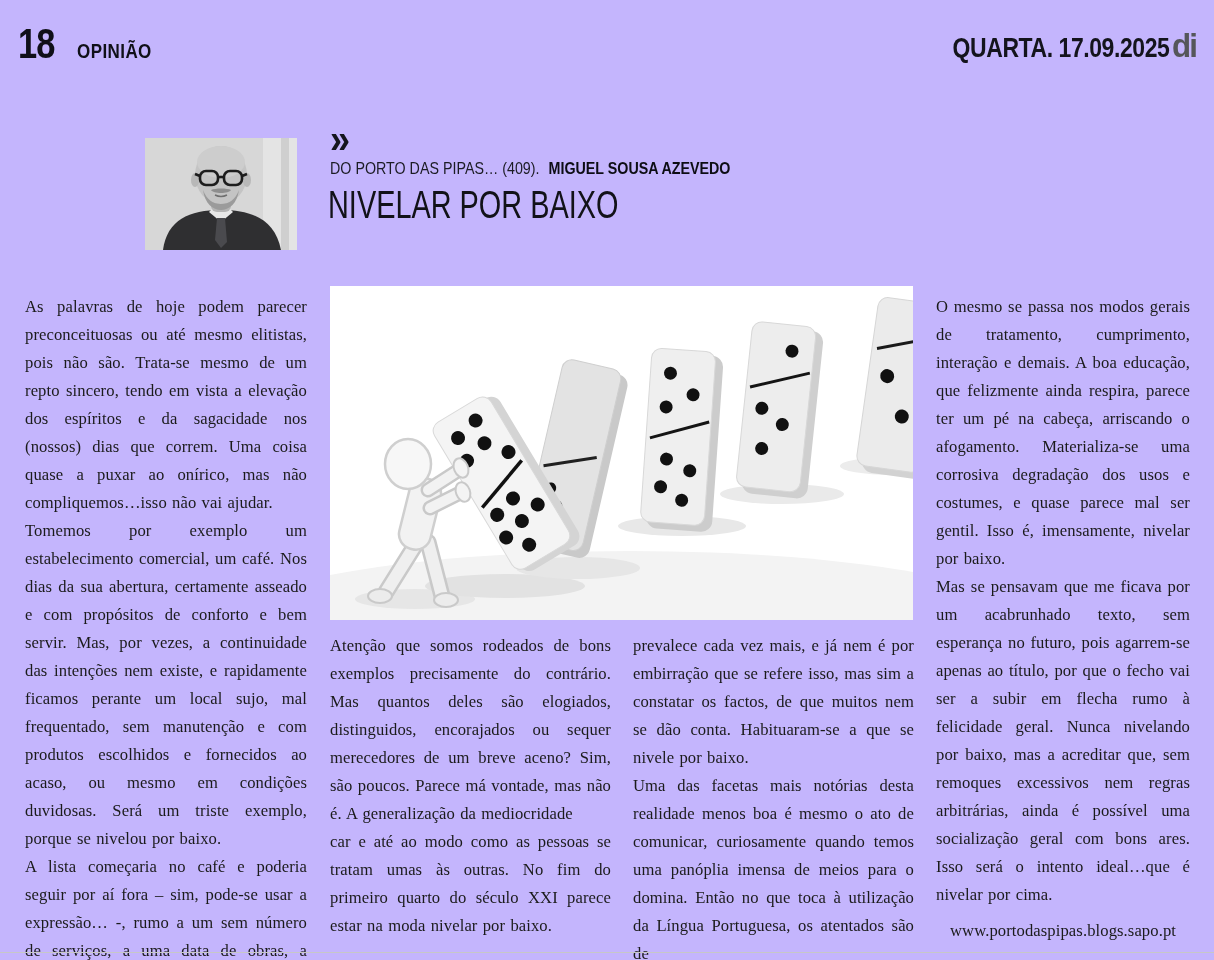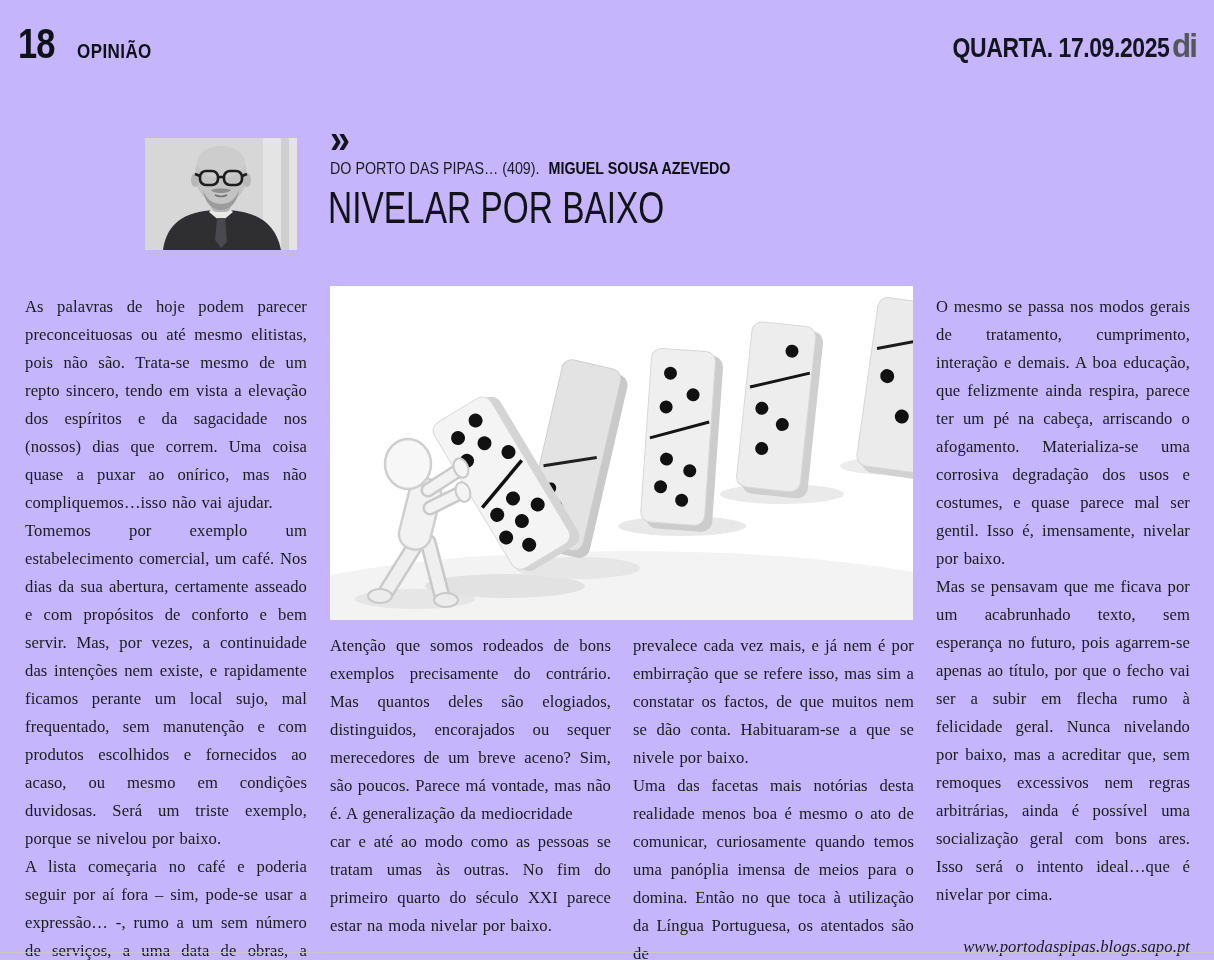--- a/index.html
+++ b/index.html
@@ -27,34 +27,34 @@
   
   .author-photo{position:absolute;left:145px;top:138px;width:152px;height:112px;}
   .kicker-block{position:absolute;left:330px;top:124px;width:583px;
     font-family:"Liberation Sans", sans-serif;color:#15151d;}
   .kicker-marker{font-size:40px;font-weight:900;line-height:.75;letter-spacing:-4px;
     display:inline-block;transform:scaleX(.9);transform-origin:left top;}
   .kicker-line{margin-top:2px;font-size:17px;display:block;transform:scaleX(.84);transform-origin:left top;white-space:nowrap;}
   .kicker-series{font-weight:500;color:#1c1c24;letter-spacing:0;}
   .kicker-author{font-weight:700;color:#0d0d14;margin-left:6px;}
   .headline{position:absolute;left:328px;top:186px;width:600px;
-    font-family:"Liberation Sans", sans-serif;font-weight:300;font-size:44px;color:#121218;
+    font-family:"Liberation Sans", sans-serif;font-weight:300;font-size:38px;color:#121218;
     letter-spacing:0;line-height:1;}
   .headline>span{display:inline-block;transform:scaleX(.76);transform-origin:left top;white-space:nowrap;}
   
   .illustration{position:absolute;left:330px;top:286px;width:583px;height:334px;}
   
   .col{position:absolute;text-align:justify;font-size:16.6px;line-height:28px;
     letter-spacing:.1px;word-spacing:1px;color:#1b1b1b;}
   .col p{margin:0;}
   .col-1{left:25px;top:293px;width:282px;}
   .col-2{left:330px;top:632px;width:281px;}
   .col-3{left:633px;top:632px;width:281px;}
   .col-4{left:936px;top:293px;width:254px;}
-  .article-url{margin-top:24px;font-size:16.6px;color:#1b1b1b;text-align:right;font-style:italic;}
+  .article-url{margin-top:8px;font-size:16.6px;color:#1b1b1b;text-align:center;}
   .bottom-rule{position:absolute;left:0;top:952px;width:1214px;border-top:1px solid #c7c7c7;}
 </style>
 </head>
 <body>
 
 <div class="page">
 
   <div class="masthead-left">
     <span class="page-number">18</span>
     <span class="section-label">OPINIÃO</span>

